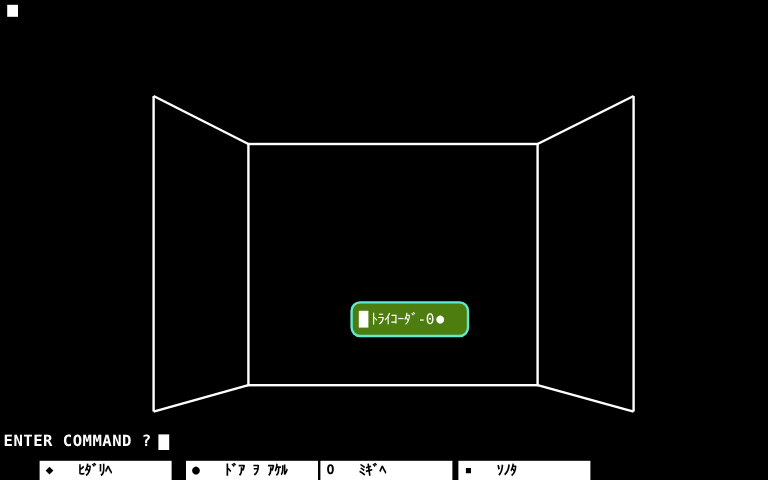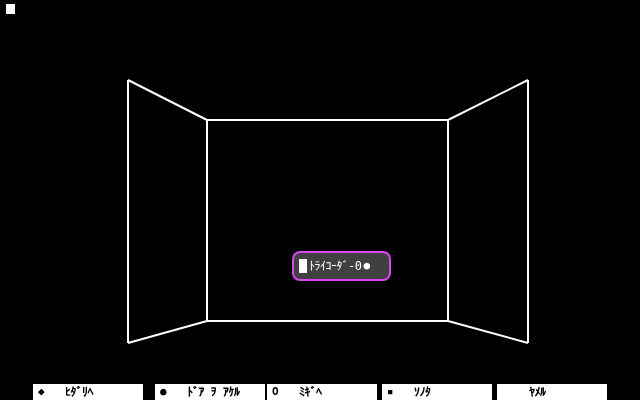--- a/index.html
+++ b/index.html
@@ -6,21 +6,21 @@
   .screen{
     position:relative;width:640px;height:400px;background:#000;overflow:hidden;
     font-family:"DejaVu Sans Mono","Liberation Mono",monospace;
   }
   .wire{position:absolute;left:0;top:0;width:640px;height:400px;}
   .wire line,.wire rect{stroke:#fff;stroke-width:2;fill:none;}
   .topleft-cursor{position:absolute;left:6px;top:4px;width:9px;height:10px;background:#fff;}
   
   .tribox{
     position:absolute;left:292px;top:251px;width:99px;height:30px;box-sizing:border-box;
-    border:2px solid #d946ef;border-radius:8px;background:#404040;
+    border:2px solid #5eead4;border-radius:8px;background:#4d7c0f;
     display:flex;align-items:center;padding:0 5px;gap:2px;white-space:nowrap;
   }
   .tribox .blk{display:inline-block;width:8px;height:14px;background:#fff;flex:none;}
   .tribox .lbl{color:#fff;font-size:12px;line-height:14px;letter-spacing:-0.5px;}
   .tribox .blt{color:#fff;font-size:11px;line-height:14px;flex:none;}
   
   .cmdline{
     position:absolute;left:3px;top:361px;height:14px;display:flex;align-items:center;
     color:#fff;font-size:13px;font-weight:bold;letter-spacing:0.4px;white-space:pre;
   }
@@ -56,35 +56,35 @@
       <line x1="528" y1="343" x2="448" y2="321"></line>
     </g>
   </svg>
 
   <div class="tribox">
     <span class="blk"></span>
     <span class="lbl">ﾄﾗｲｺｰﾀﾞ-0</span>
     <span class="blt">●</span>
   </div>
 
+  <div class="cmdline">
+    <span>ENTER COMMAND ?</span>
+    <span class="cursor"></span>
+  </div>
 
   <div class="menu-item" style="left:33px">
     <span class="mi-icon">◆</span>
     <span class="mi-label">ﾋﾀﾞﾘﾍ</span>
   </div>
   <div class="menu-item" style="left:155px">
     <span class="mi-icon">●</span>
     <span class="mi-label">ﾄﾞｱ ｦ ｱｹﾙ</span>
   </div>
   <div class="menu-item" style="left:267px">
     <span class="mi-icon">O</span>
     <span class="mi-label">ﾐｷﾞﾍ</span>
   </div>
   <div class="menu-item" style="left:382px">
     <span class="mi-icon">▪</span>
     <span class="mi-label">ｿﾉﾀ</span>
   </div>
-  <div class="menu-item" style="left:497px">
-    <span class="mi-icon"></span>
-    <span class="mi-label">ﾔﾒﾙ</span>
-  </div>
 
 </div>
 
 </body></html>

